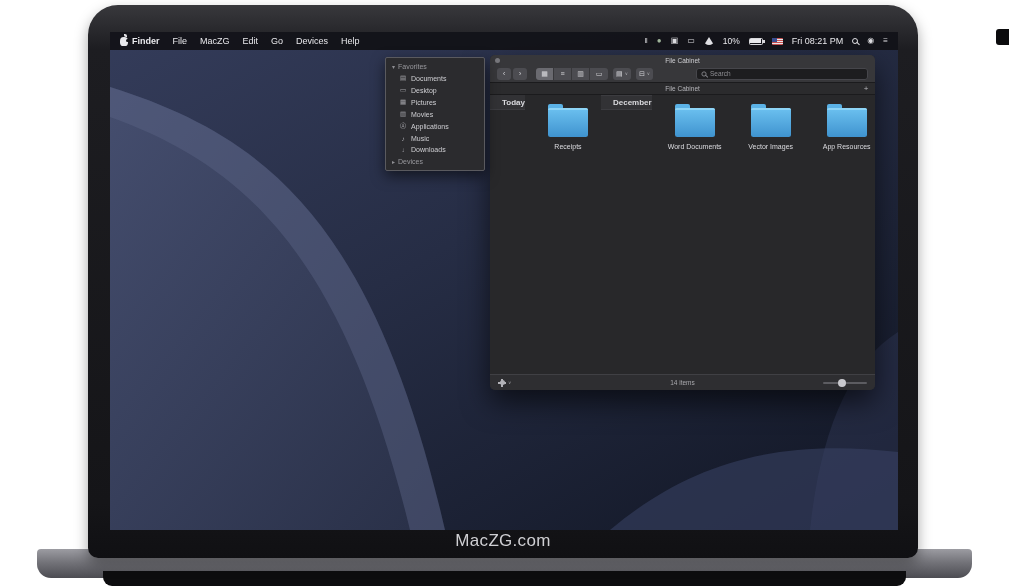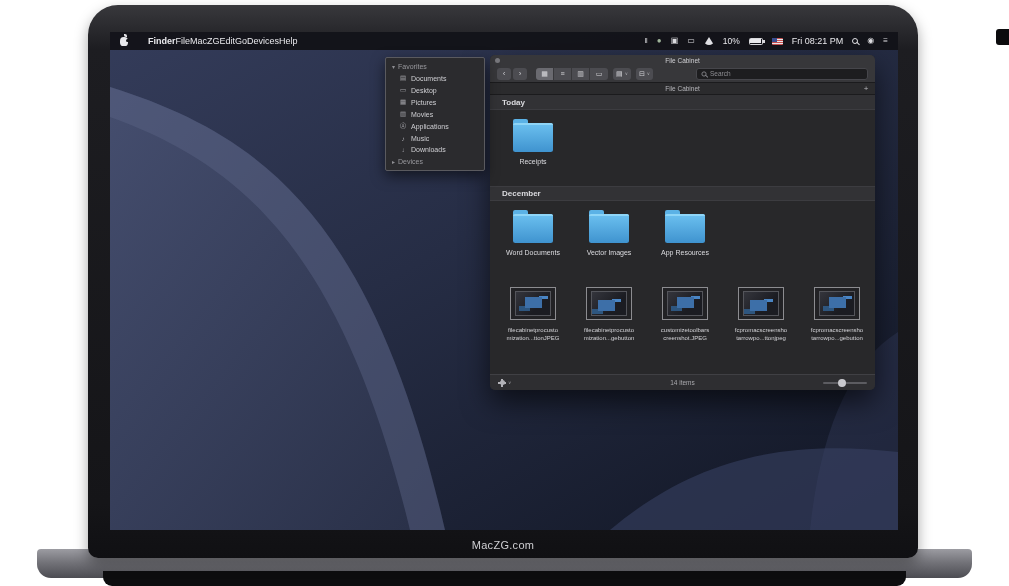--- a/index.html
+++ b/index.html
@@ -8,33 +8,33 @@
 
   
   .base { position:absolute; left:37px; top:549px; width:935px; height:29px; z-index:1;
           background:linear-gradient(180deg,#9c9ca2,#74747a 45%,#4c4c52); border-radius:4px 4px 14px 14px; }
   .base-lip { position:absolute; left:103px; top:571px; width:803px; height:15px; z-index:2;
           background:#0d0d0f; border-radius:0 0 9px 9px; }
   .screen-assembly { position:absolute; left:88px; top:5px; width:830px; height:553px; z-index:3;
           background:linear-gradient(180deg,#38383c,#1d1d21 8%,#151518 90%,#101013);
           border-radius:30px 30px 10px 10px; box-shadow:0 6px 14px rgba(0,0,0,0.35); }
   .bezel-brand { position:absolute; bottom:7px; left:0; width:100%; text-align:center;
-          color:#cfcfd3; font-size:11px; letter-spacing:0.3px; }
+          color:#cfcfd3; font-size:17px; letter-spacing:0.3px; }
   .edge-artifact { position:absolute; right:0; top:29px; width:13px; height:16px; z-index:9;
           background:#0b0b0d; border-radius:3px 0 0 3px; }
 
   
   .screen { position:absolute; left:22px; top:27px; width:788px; height:498px; overflow:hidden; background:#141927; }
   .wallpaper { position:absolute; inset:0; width:100%; height:100%; }
 
   
   .menu-bar { position:absolute; top:0; left:0; right:0; height:18px; z-index:6;
           background:rgba(17,17,22,0.92); display:flex; align-items:center;
           padding:0 10px; color:#e8e8ec; font-size:9px; }
-  .menu-left { display:flex; align-items:flex-end; margin-left:20px; }
+  .menu-left { display:flex; align-items:flex-end; gap:13px; margin-left:4px; }
   .menu-item.active-app { font-weight:bold; }
   .menu-right { margin-left:auto; display:flex; align-items:center; gap:9px; font-size:8.5px; }
   .s-icon { color:#dcdce0; font-size:8px; line-height:1; }
   .s-icon.green { color:#9fb49a; }
 
   .apple-logo { width:8px; height:9px; background:#e8e8ec; border-radius:45% 45% 40% 40%; position:relative; display:inline-block; }
   .apple-logo::before { content:""; position:absolute; top:-3px; left:4px; width:3px; height:3px; background:#e8e8ec; border-radius:0 70% 0 70%; }
   .apple-logo::after { content:""; position:absolute; right:-1.5px; top:2.5px; width:3.2px; height:3.2px; background:#121217; border-radius:50%; }
 
   .wifi-icon { width:0; height:0; display:inline-block;
@@ -80,21 +80,21 @@
   .searchbox { margin-left:auto; width:172px; height:12px; background:#1d1d1f; border:1px solid #46464b;
           border-radius:3px; display:flex; align-items:center; gap:3px; padding:0 4px; }
   .mag.dim { border-color:#8e8e93; transform:scale(0.85); }
   .mag.dim::after { background:#8e8e93; }
   .searchbox input { flex:1; background:transparent; border:none; outline:none; color:#d8d8dc; font-size:6.5px; min-width:0; }
   .searchbox input::placeholder { color:#8e8e93; }
   .tabbar { height:12px; background:#2b2b2d; border-bottom:1px solid #1b1b1d; flex:none; position:relative; }
   .tab-title { position:absolute; left:0; right:0; top:0; line-height:12px; text-align:center; font-size:6.5px; color:#b6b6bb; }
   .add-tab { position:absolute; right:3px; top:0; width:12px; line-height:12px; text-align:center; color:#b6b6bb; font-size:8px; }
 
-  .content { flex:1; overflow:hidden; display:flex; flex-direction:column; background:#28282a; }
+  .content { flex:1; overflow:hidden; display:flex; flex-direction:row; background:#28282a; }
   .sec-head { height:15px; flex:none; display:flex; align-items:center; padding-left:12px;
           font-size:8px; font-weight:bold; color:#dadade; background:#323235;
           border-top:1px solid #3c3c40; border-bottom:1px solid #3c3c40; }
   .sec-head:first-child { border-top:none; }
   .row { display:flex; padding:8px 0 0 10px; gap:10px; flex:none; }
   .row.folders { height:76px; }
   .row.files { height:86px; padding-top:10px; }
   .cell { width:66px; display:flex; flex-direction:column; align-items:center; }
 
   .folder { position:relative; width:40px; height:29px; margin-top:5px; border-radius:2.5px;

